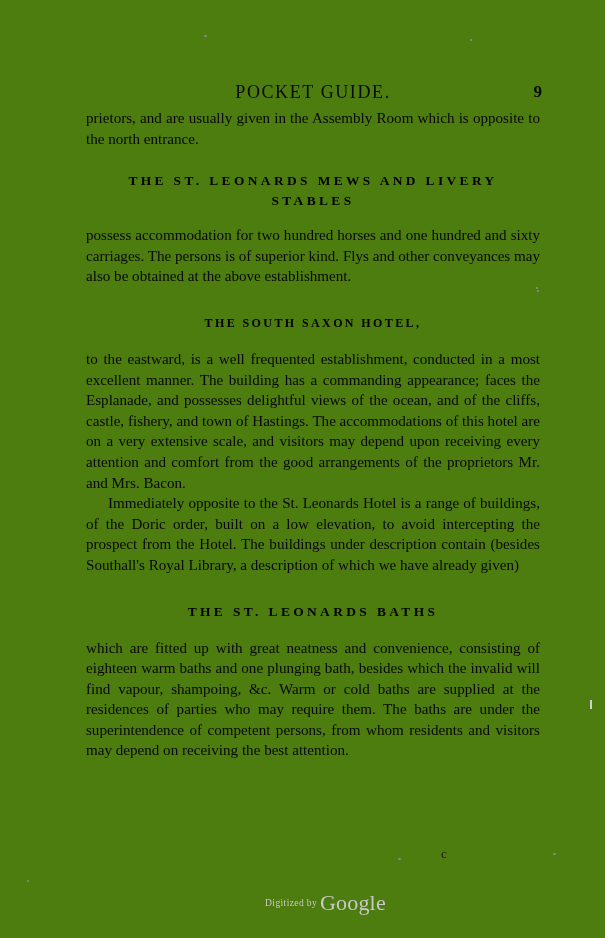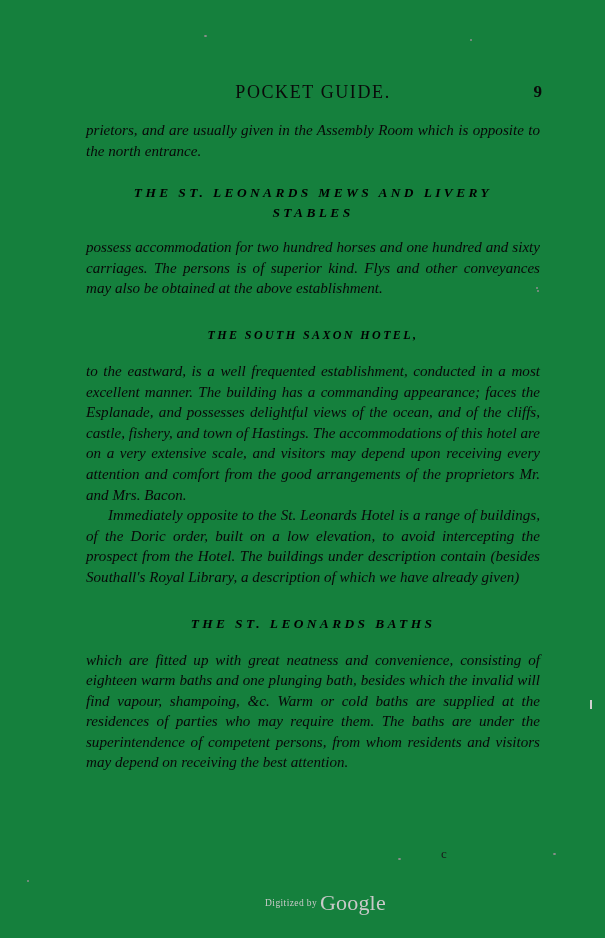--- a/index.html
+++ b/index.html
@@ -12,21 +12,21 @@
     height: 938px;
     position: relative;
     overflow: hidden;
     font-family: "Liberation Serif", "DejaVu Serif", serif;
     color: #000000;
   }
 
   .page {
     position: absolute;
     inset: 0;
-    background: #15803d;
+    background: #4d7c0f;
   }
 
   
   .running-head {
     position: absolute;
     top: 82px;
     left: 86px;
     width: 454px;
     height: 24px;
   }
@@ -47,23 +47,22 @@
     top: 0px;
     font-size: 17px;
     font-weight: 600;
     color: #0a0a0a;
   }
 
   
   .textblock {
     position: absolute;
     left: 86px;
-    top: 120px;
+    top: 108px;
     width: 454px;
-    font-style: italic;
   }
 
   p.body {
     margin: 0;
     font-size: 15.1px;
     line-height: 20.6px;
     text-align: justify;
     text-justify: inter-word;
     color: #080808;
     font-weight: 500;

